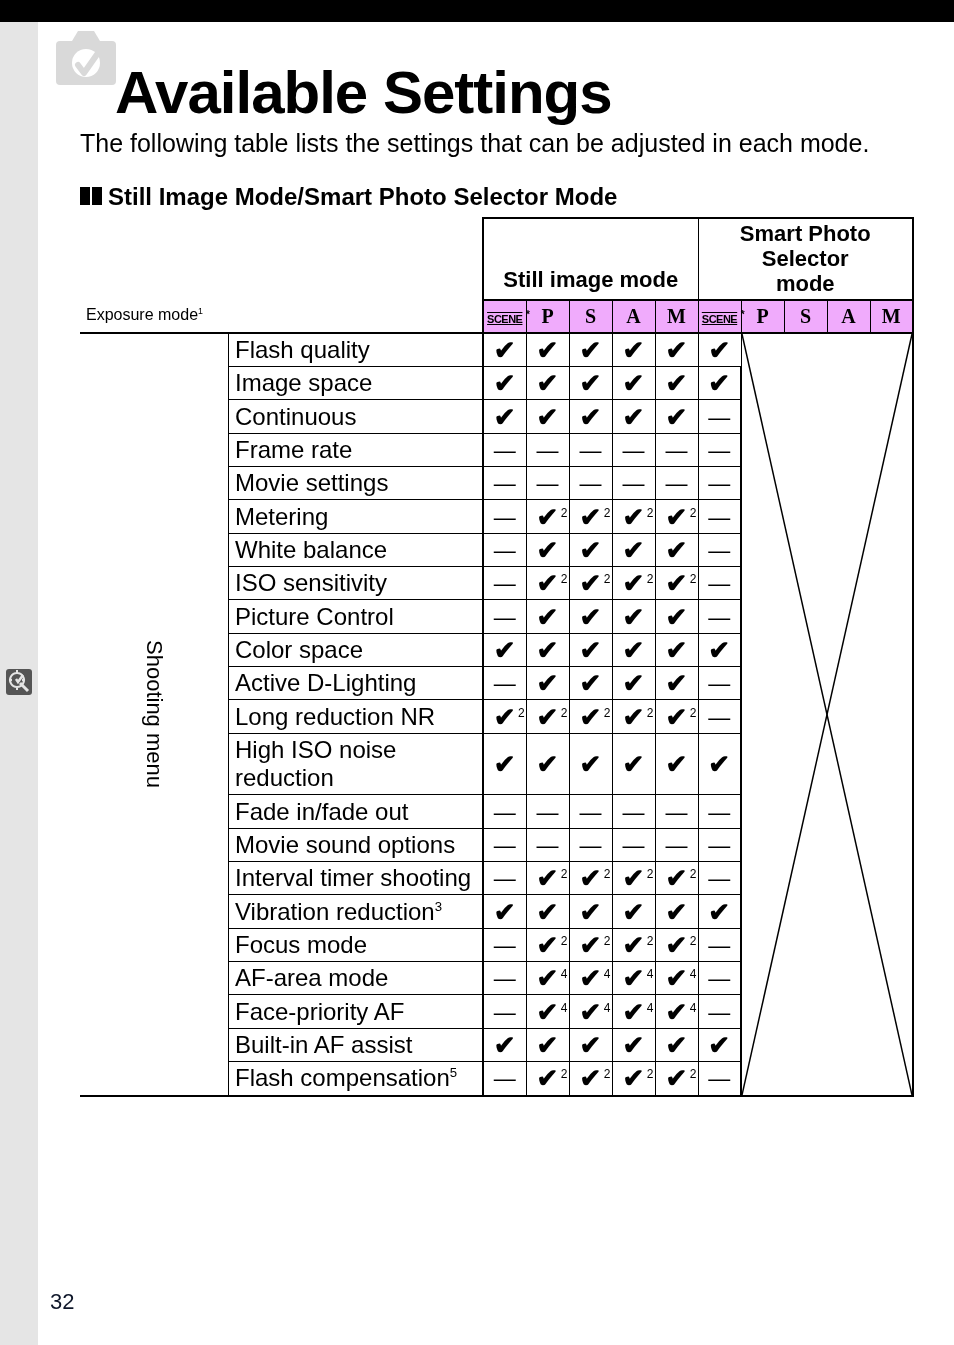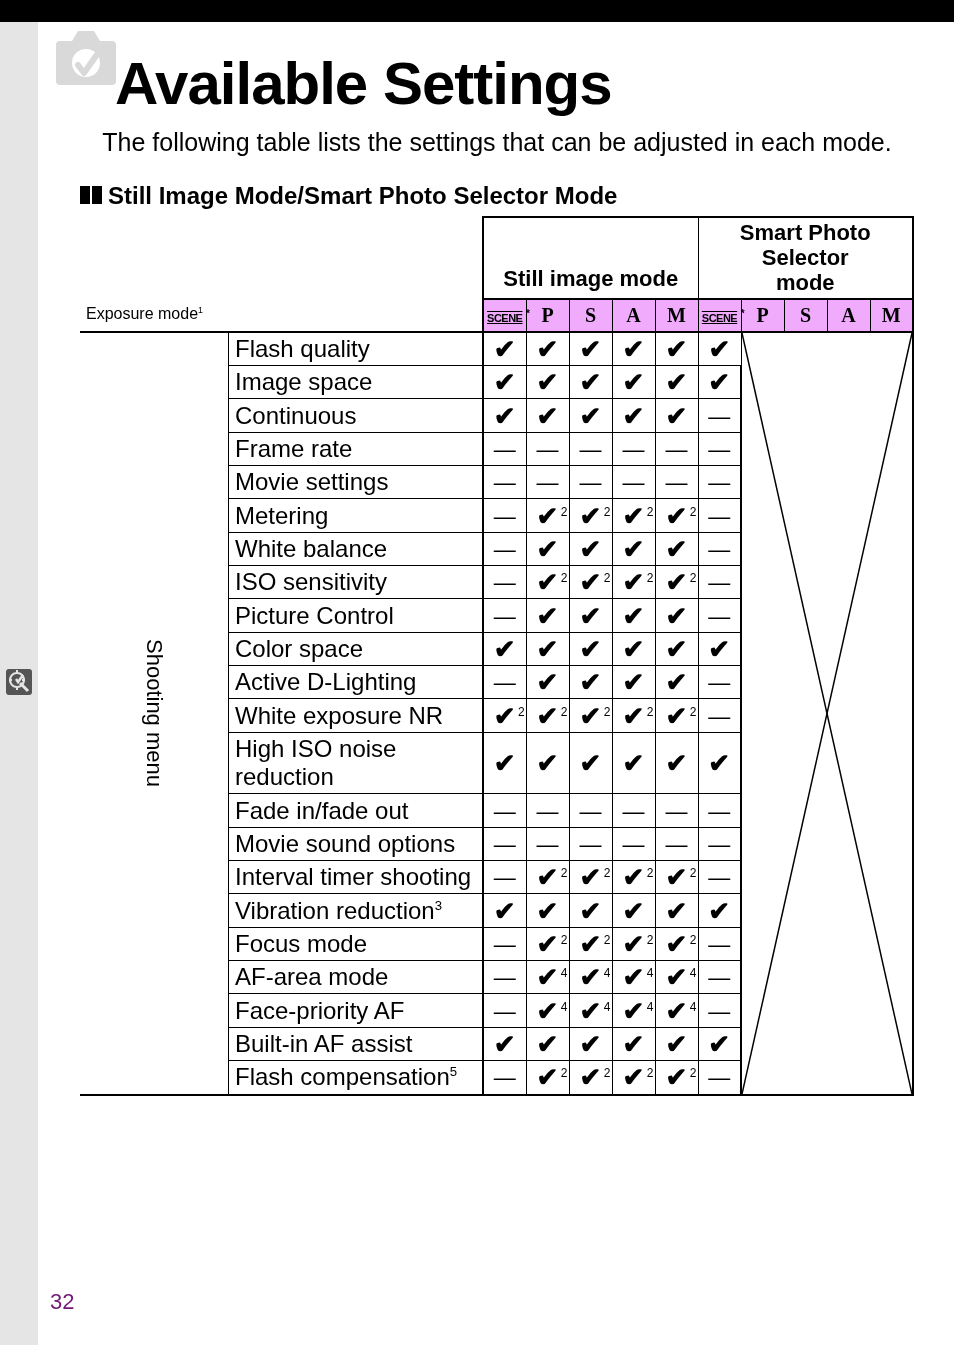--- a/index.html
+++ b/index.html
@@ -30,47 +30,46 @@
     left: 4px;
     width: 30px;
     height: 30px;
   }
   .left-margin .tab svg { display: block; }
   .page-number {
     position: absolute;
     bottom: 30px;
     left: 50px;
     font-size: 22px;
-    color: #701a75;
+    color: #0f172a;
   }
   .content {
     margin-left: 80px;
     margin-right: 40px;
     padding-top: 0;
   }
   .title-icon {
     position: absolute;
     left: 52px;
     top: 25px;
   }
   h1.page-title {
     font-size: 60px;
     font-weight: 700;
     font-family: "Arial Narrow", Arial, sans-serif;
     font-stretch: condensed;
     letter-spacing: -1px;
     margin-left: 35px;
-    padding-top: 27px;
-    margin-bottom: 8px;
+    padding-top: 36px;
+    margin-bottom: 0;
   }
   p.intro {
     font-size: 25px;
     line-height: 1.35;
     margin-bottom: 22px;
-    text-align: center;
   }
   .subheading {
     font-size: 24px;
     font-weight: 700;
     font-family: "Arial Narrow", Arial, sans-serif;
     font-stretch: condensed;
     margin-bottom: 6px;
   }
   .subheading .blocks {
     display: inline-block;
@@ -356,21 +355,21 @@
         <tr>
           <td class="setting-name">Active D-Lighting</td>
           <td class="cell first-of-group"><span class="dash">—</span></td>
           <td class="cell"><span class="check">✔</span></td>
           <td class="cell"><span class="check">✔</span></td>
           <td class="cell"><span class="check">✔</span></td>
           <td class="cell"><span class="check">✔</span></td>
           <td class="cell"><span class="dash">—</span></td>
         </tr>
         <tr>
-          <td class="setting-name">White exposure NR</td>
+          <td class="setting-name">Long reduction NR</td>
           <td class="cell first-of-group"><span class="check-sup"><span class="check">✔</span><span class="num">2</span></span></td>
           <td class="cell"><span class="check-sup"><span class="check">✔</span><span class="num">2</span></span></td>
           <td class="cell"><span class="check-sup"><span class="check">✔</span><span class="num">2</span></span></td>
           <td class="cell"><span class="check-sup"><span class="check">✔</span><span class="num">2</span></span></td>
           <td class="cell"><span class="check-sup"><span class="check">✔</span><span class="num">2</span></span></td>
           <td class="cell"><span class="dash">—</span></td>
         </tr>
         <tr>
           <td class="setting-name">High ISO noise reduction</td>
           <td class="cell first-of-group"><span class="check">✔</span></td>

